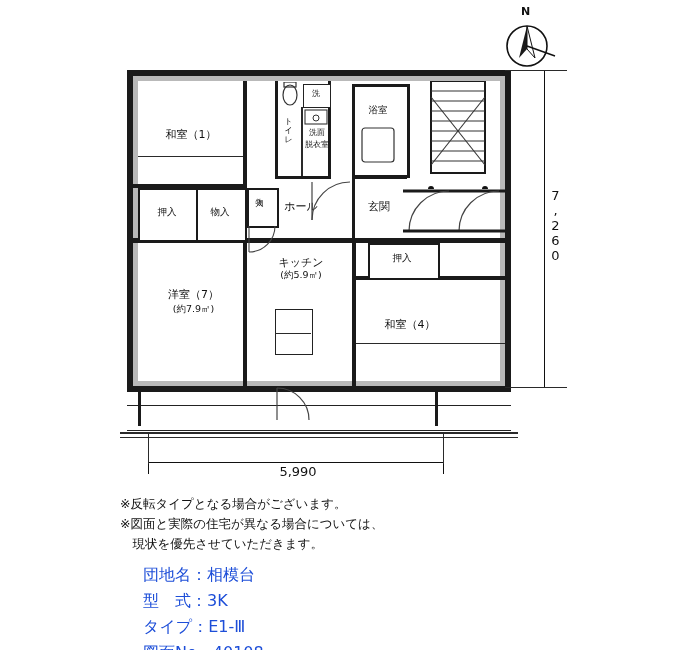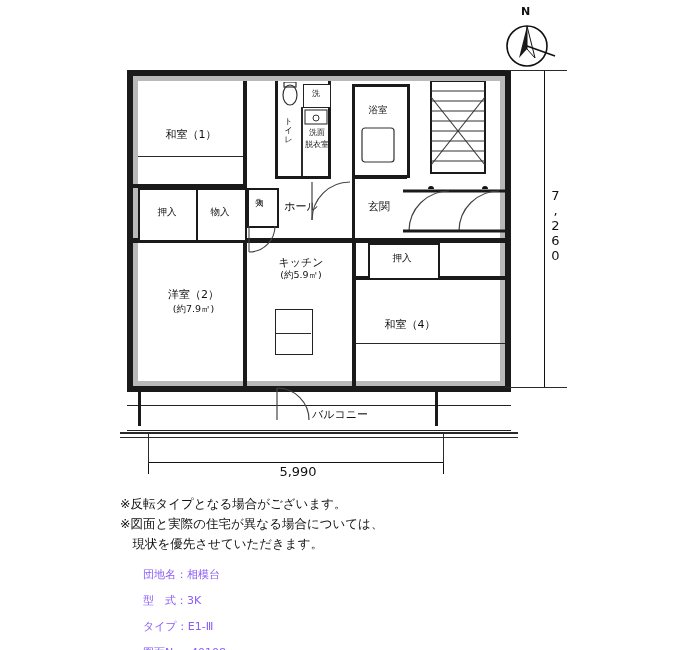--- a/index.html
+++ b/index.html
@@ -31,21 +31,21 @@
   }
   .north-letter{font-size:11px;font-weight:bold;}
 
   
   .dimline-v{width:1px;background:#111;}
   .dimline-h{height:1px;background:#111;}
   .tick{background:#111;}
 
   
   .note{font-size:12.5px;line-height:20px;color:#111;white-space:nowrap;}
-  .spec{font-size:11px;line-height:26px;color:#8b5cf6;white-space:nowrap;}
+  .spec{font-size:16px;line-height:26px;color:#1d4ed8;white-space:nowrap;}
 
   
   .balcony-rail{border-top:1.5px solid #222;border-bottom:1.5px solid #222;}
 
   svg{display:block;}
 </style>
 </head>
 <body>
 
 <div class="stage">
@@ -182,28 +182,27 @@
 
     <div class="abs" style="left:248px;top:183px;width:68px;height:33px;border:2px solid #1a1a1a;background:#fff;"></div>
     <div class="abs lbl s" style="left:252px;top:192px;width:60px;">押入</div>
 
     <div class="abs lbl" style="left:132px;top:196px;width:98px;">キッチン</div>
     <div class="abs lbl s" style="left:132px;top:209px;width:98px;">(約5.9㎡)</div>
 
     <div class="abs" style="left:155px;top:249px;width:36px;height:44px;border:1.6px solid #222;background:#fff;"></div>
     <div class="abs thin" style="left:155px;top:273px;width:36px;height:1px;"></div>
 
-    <div class="abs lbl" style="left:26px;top:228px;width:95px;">洋室（2）</div>
+    <div class="abs lbl" style="left:26px;top:228px;width:95px;">洋室（7）</div>
     <div class="abs lbl s" style="left:26px;top:243px;width:95px;">(約7.9㎡)</div>
 
     <div class="abs lbl" style="left:240px;top:258px;width:100px;">和室（4）</div>
     <div class="abs thin" style="left:236px;top:283px;width:149px;height:1px;"></div>
 
     <div class="abs balcony-rail" style="left:7px;top:345px;width:384px;height:24px;border-left:0;border-right:0;"></div>
-    <div class="abs lbl" style="left:150px;top:348px;width:140px;">バルコニー</div>
 
     <div class="abs wall" style="left:18px;top:332px;width:3px;height:34px;"></div>
     <div class="abs wall" style="left:315px;top:332px;width:3px;height:34px;"></div>
     <div class="abs thin" style="left:0px;top:372px;width:398px;height:2px;"></div>
     <div class="abs thin" style="left:0px;top:377px;width:398px;height:1px;"></div>
 
     <svg class="abs" style="left:155px;top:326px;width:46px;height:36px;" viewBox="0 0 46 36">
       <path d="M2 2 A32 32 0 0 1 34 34" fill="none" stroke="#444" stroke-width="1.2"></path>
       <line x1="2" y1="2" x2="2" y2="34" stroke="#444" stroke-width="1.2"></line>
     </svg>

